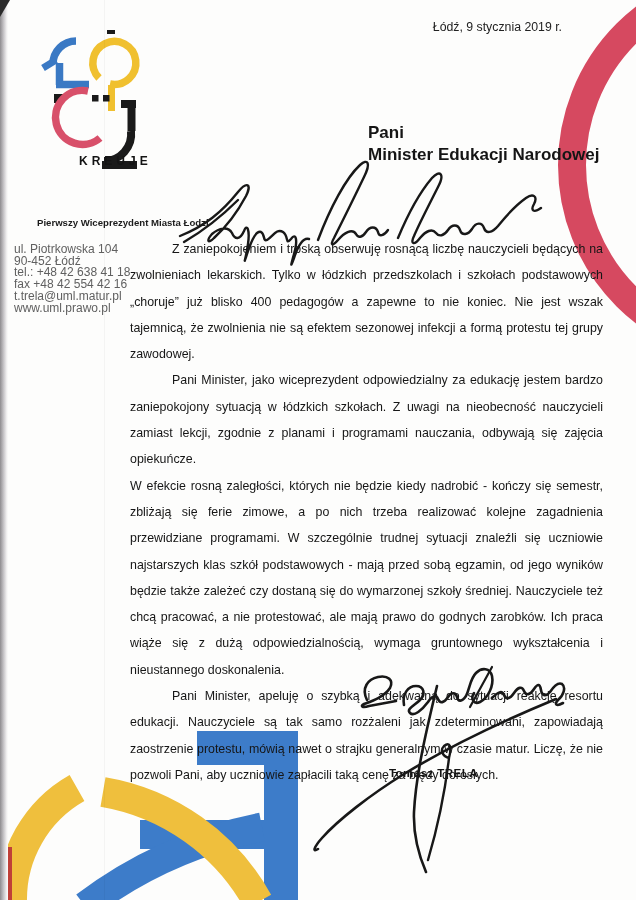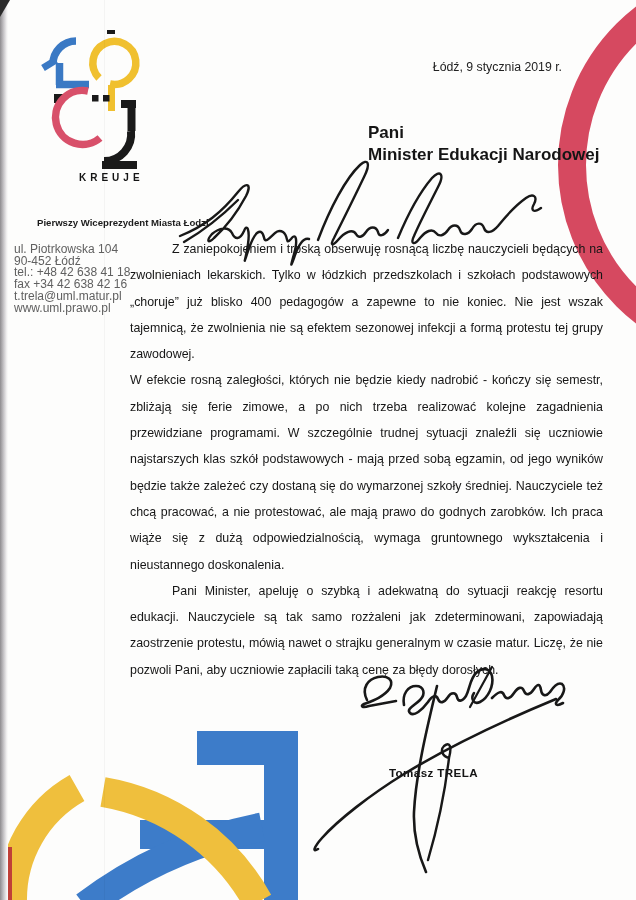--- a/index.html
+++ b/index.html
@@ -9,22 +9,22 @@
     font-family:"Liberation Sans","DejaVu Sans",sans-serif;color:#1a1a1a;
   }
   .abs{position:absolute;}
   
   .scan-edge{left:0;top:0;width:8px;height:900px;
     background:linear-gradient(90deg,#8e8c8f 0%,#c6c4c7 45%,#eeedee 80%,#fdfdfc 100%);}
   .scan-corner{left:0;top:0;width:10px;height:17px;background:#2b2b2b;
     clip-path:polygon(0 0,100% 0,0 100%);}
   .crease{left:104px;top:0;width:1px;height:900px;background:rgba(0,0,0,0.035);}
   
-  .date-line{top:20px;right:74px;font-size:12.3px;color:#222;margin-top:40px;}
-  .kreuje{left:79px;top:172px;font-size:10px;font-weight:bold;letter-spacing:4px;color:#141414;}
+  .date-line{top:20px;right:74px;font-size:12.3px;color:#222;}
+  .kreuje{left:79px;top:154px;font-size:12px;font-weight:bold;letter-spacing:4px;color:#141414;}
   .sender-title{left:37px;top:217px;font-size:9.6px;font-weight:bold;color:#1b1b1b;white-space:nowrap;}
   .contact{left:14px;top:244px;font-size:12px;line-height:11.7px;color:#606060;}
   .recipient{left:368px;top:122px;font-size:17px;font-weight:bold;line-height:21.5px;color:#151515;}
   
   .body-text{left:130px;top:236px;width:473px;font-size:12.4px;line-height:26.3px;
     text-align:justify;color:#161616;}
   .body-text p{margin:0;}
   .body-text p.ind{text-indent:42px;}
   .signatory{left:389px;top:766px;font-size:11.6px;font-weight:bold;letter-spacing:.4px;color:#141414;}
   svg{display:block;}
@@ -81,27 +81,28 @@
   <div class="abs recipient">
     <div>Pani</div>
     <div>Minister Edukacji Narodowej</div>
   </div>
 
   <div class="abs sender-title">Pierwszy Wiceprezydent Miasta Łodzi</div>
   <div class="abs contact">
     <div>ul. Piotrkowska 104</div>
     <div>90-452 Łódź</div>
     <div>tel.: +48 42 638 41 18</div>
-    <div>fax +34 42 638 42 16</div>
+    <div>fax +48 42 554 42 16</div>
     <div>t.trela@uml.matur.pl</div>
     <div>www.uml.prawo.pl</div>
   </div>
 
   <div class="abs body-text">
     <p class="ind">Z zaniepokojeniem i troską obserwuję rosnącą liczbę nauczycieli będących na zwolnieniach lekarskich. Tylko w łódzkich przedszkolach i szkołach podstawowych „choruje” już blisko 400 pedagogów a zapewne to nie koniec. Nie jest wszak tajemnicą, że zwolnienia nie są efektem sezonowej infekcji a formą protestu tej grupy zawodowej.</p>
+    <p class="ind">Pani Minister, jako wiceprezydent odpowiedzialny za edukację jestem bardzo zaniepokojony sytuacją w łódzkich szkołach. Z uwagi na nieobecność nauczycieli zamiast lekcji, zgodnie z planami i programami nauczania, odbywają się zajęcia opiekuńcze.</p>
     <p>W efekcie rosną zaległości, których nie będzie kiedy nadrobić - kończy się semestr, zbliżają się ferie zimowe, a po nich trzeba realizować kolejne zagadnienia przewidziane programami. W szczególnie trudnej sytuacji znaleźli się uczniowie najstarszych klas szkół podstawowych - mają przed sobą egzamin, od jego wyników będzie także zależeć czy dostaną się do wymarzonej szkoły średniej. Nauczyciele też chcą pracować, a nie protestować, ale mają prawo do godnych zarobków. Ich praca wiąże się z dużą odpowiedzialnością, wymaga gruntownego wykształcenia i nieustannego doskonalenia.</p>
     <p class="ind">Pani Minister, apeluję o szybką i adekwatną do sytuacji reakcję resortu edukacji. Nauczyciele są tak samo rozżaleni jak zdeterminowani, zapowiadają zaostrzenie protestu, mówią nawet o strajku generalnym w czasie matur. Liczę, że nie pozwoli Pani, aby uczniowie zapłacili taką cenę za błędy dorosłych.</p>
   </div>
 
   <div class="abs signatory">Tomasz TRELA</div>
 
   <svg class="abs" style="left:140px;top:140px" width="420" height="135" viewBox="140 140 420 135">
     <path class="ink" stroke-width="2.4" d="M 180,236 C 205,226 222,212 238,192 C 247,181 252,184 246,196 C 238,211 226,227 214,238 C 208,244 206,241 212,234 C 219,228 228,226 232,233 C 235,240 240,240 244,231 C 247,223 250,230 248,244 C 246,258 243,266 246,257 C 250,245 255,230 261,232 C 265,234 263,242 267,240 C 273,236 277,228 283,232 C 289,236 285,246 291,239 C 296,232 298,240 294,254 C 291,265 290,269 294,258 C 298,246 303,237 309,239"></path>
     <path class="ink" stroke-width="2.4" d="M 184,242 C 208,228 224,214 238,200"></path>
     <path class="ink" stroke-width="2.4" d="M 318,240 C 330,208 346,178 360,165 C 368,158 371,163 364,177 C 354,198 342,222 334,238 C 330,245 332,247 338,240 C 344,233 352,228 356,234 C 358,238 362,238 366,232 C 370,226 376,226 378,232 C 379,237 384,236 388,230"></path>

